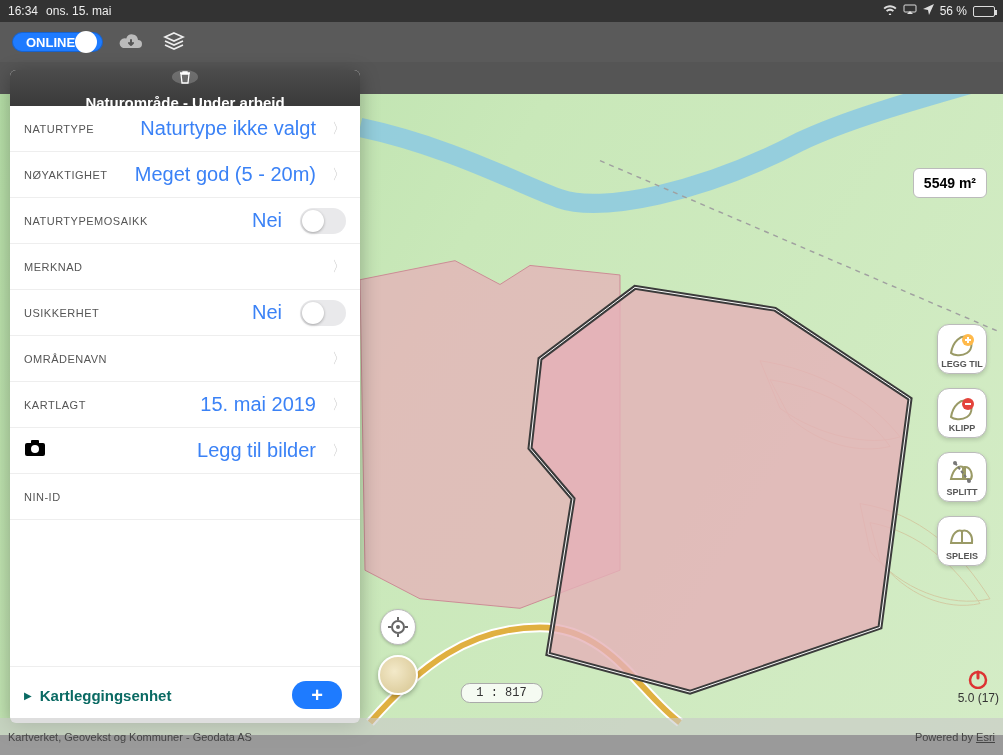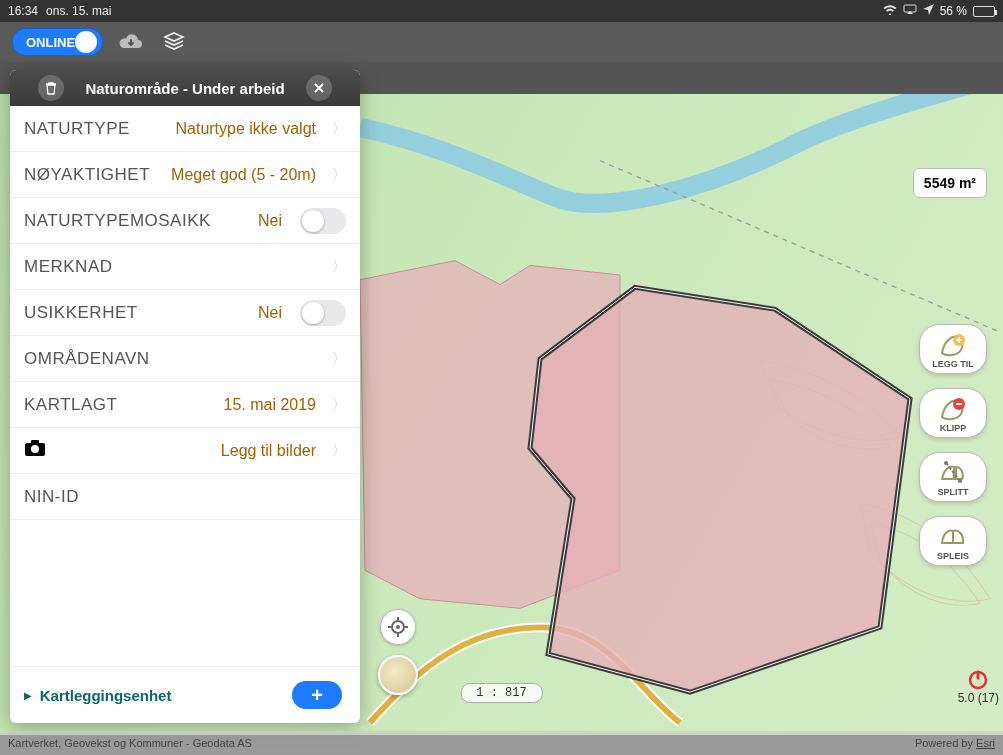--- a/index.html
+++ b/index.html
@@ -10,21 +10,21 @@
     padding: 0 8px;
     gap: 38px;
   }
   .statusbar .left { display: flex; gap: 8px; }
   .statusbar .right { margin-left: auto; display: flex; gap: 6px; align-items: center; }
   .toolbar {
     position: absolute; top: 22px; left: 0; right: 0; height: 40px;
     background: #5a5a5a; display: flex; align-items: center; padding: 0 12px; gap: 10px;
   }
   .online-pill {
-    background: #1e7bff; border-radius: 20px; height: 28px; padding: 0 6px 0 14px;
+    background: #1e7bff; border-radius: 20px; height: 20px; padding: 0 6px 0 14px;
     display: flex; align-items: center; gap: 0; color: #fff; font-weight: 700; font-size: 13px;
     box-shadow: inset 0 0 0 1px rgba(0,0,0,0.2);
   }
   .online-knob { width: 22px; height: 22px; background: #fff; border-radius: 50%; }
   .cloud-btn {
     width: 36px; height: 30px; display:flex; align-items:center; justify-content:center;
     color:#ddd;
   }
   .title { flex:1; text-align:center; color:#fff; font-size:15px; font-weight:600;}
   .layers-btn { width:30px; height:30px; display:flex;align-items:center;justify-content:center;color:#eee; }
@@ -35,31 +35,31 @@
     margin-top:32px;
   }
   .map svg.polys { position:absolute; top:0; left:0; width:100%; height:100%; }
   .sidepanel {
     position:absolute; top:70px; left:10px; width:350px; bottom:32px;
     background:#fff; border-radius:6px; box-shadow:0 4px 20px rgba(0,0,0,0.3);
     display:flex; flex-direction:column; overflow:hidden;
   }
   .panel-header {
     background: linear-gradient(#4c4c4c,#3a3a3a); color:#fff; height:36px;
-    display:flex; align-items:center; padding:0 28px; gap:10px;
+    display:flex; align-items:center; padding:0 28px; gap:10px;flex-direction:column;
   }
   .panel-header .ptitle { flex:1; text-align:center; font-size:15px; font-weight:600;}
   .iconcircle { width:26px;height:26px;border-radius:50%;background:rgba(255,255,255,0.2);display:flex;align-items:center;justify-content:center;color:#fff; font-size:14px;}
   .rows { flex:1; overflow:auto; }
   .row {
     display:flex; align-items:center; min-height:46px; padding:0 14px; border-bottom:1px solid #eee;
     gap:10px;
   }
-  .row .label { font-size:17px; letter-spacing:0.5px; color:#555; text-transform:uppercase; }
-  .row .value { margin-left:auto; font-size:16px; color:#a16207; }
+  .row .label { font-size:11px; letter-spacing:0.5px; color:#555; text-transform:uppercase; }
+  .row .value { margin-left:auto; font-size:20px; color:#3b82f6; }
   .row .chev { color:#ccc; font-size:14px; margin-left:6px;}
   .toggle {
     margin-left:8px; width:46px; height:26px; background:#e9e9eb; border-radius:13px; position:relative;
   }
   .toggle::after {
     content:""; position:absolute; left:2px; top:2px; width:22px; height:22px; background:#fff;
     border-radius:50%; box-shadow:0 1px 3px rgba(0,0,0,0.3);
   }
   .kartlegg {
     display:flex; align-items:center; padding:14px 18px 14px 14px; gap:8px; border-top:1px solid #eee;
@@ -70,21 +70,21 @@
     display:flex;align-items:center;justify-content:center; font-size:20px; font-weight:700;
   }
   .area-badge {
     position:absolute; top:74px; right:16px; background:#fff; border:1px solid #bbb; border-radius:6px;
     padding:6px 10px; font-size:14px; font-weight:600;
   }
   .toolcolumn {
     position:absolute; right:16px; top:230px; display:flex; flex-direction:column; gap:14px;
   }
   .toolbtn {
-    width:68px; background:#fff; border:1px solid #bbb; border-radius:20px; text-align:center;
+    width:50px; background:#fff; border:1px solid #bbb; border-radius:12px; text-align:center;
     padding:6px 2px 4px; box-shadow:0 2px 4px rgba(0,0,0,0.15);
   }
   .toolbtn svg { display:block; margin:0 auto 2px; }
   .toolbtn .tlabel { font-size:9px; color:#555; font-weight:600;}
   .locate {
     position:absolute; left:380px; bottom:90px; width:36px;height:36px;border-radius:50%;
     background:#fff; border:1px solid #bbb; display:flex;align-items:center;justify-content:center;
     box-shadow:0 1px 3px rgba(0,0,0,0.2);
   }
   .basemap-thumb {
@@ -95,21 +95,21 @@
   .scalebar {
     position:absolute; bottom:32px; left:50%; transform:translateX(-50%);
     background:rgba(255,255,255,0.8); border:1px solid #aaa; border-radius:9px;
     padding:2px 15px; font-size:12px; color:#333;font-family:Liberation Mono, monospace;
   }
   .gps-acc {
     position:absolute; right:4px; bottom:30px; text-align:center; font-size:12px; color:#333;
   }
   .gps-acc svg { display:block; margin:0 auto 2px;}
   .attribution {
-    position:absolute; left:0; right:0; bottom:0; height:24px; background:rgba(200,200,200,0.6);
+    position:absolute; left:0; right:0; bottom:0; height:37px; background:rgba(200,200,200,0.6);
     display:flex; align-items:center; padding:0 8px; font-size:11px; color:#444;
   }
   .attribution .pow { margin-left:auto; }
   .attribution .pow u { text-decoration: underline; }
   .camera-icon { font-size:20px; color:#000; }
   .tri { font-size:10px; color:#0a6a63; }
   .battery { display:inline-block; width:22px; height:11px; border:1px solid #ddd; border-radius:2px; position:relative;}
   .battery::after { content:""; position:absolute; right:-3px; top:3px; width:2px; height:5px; background:#ddd;}
 </style>
 </head>

